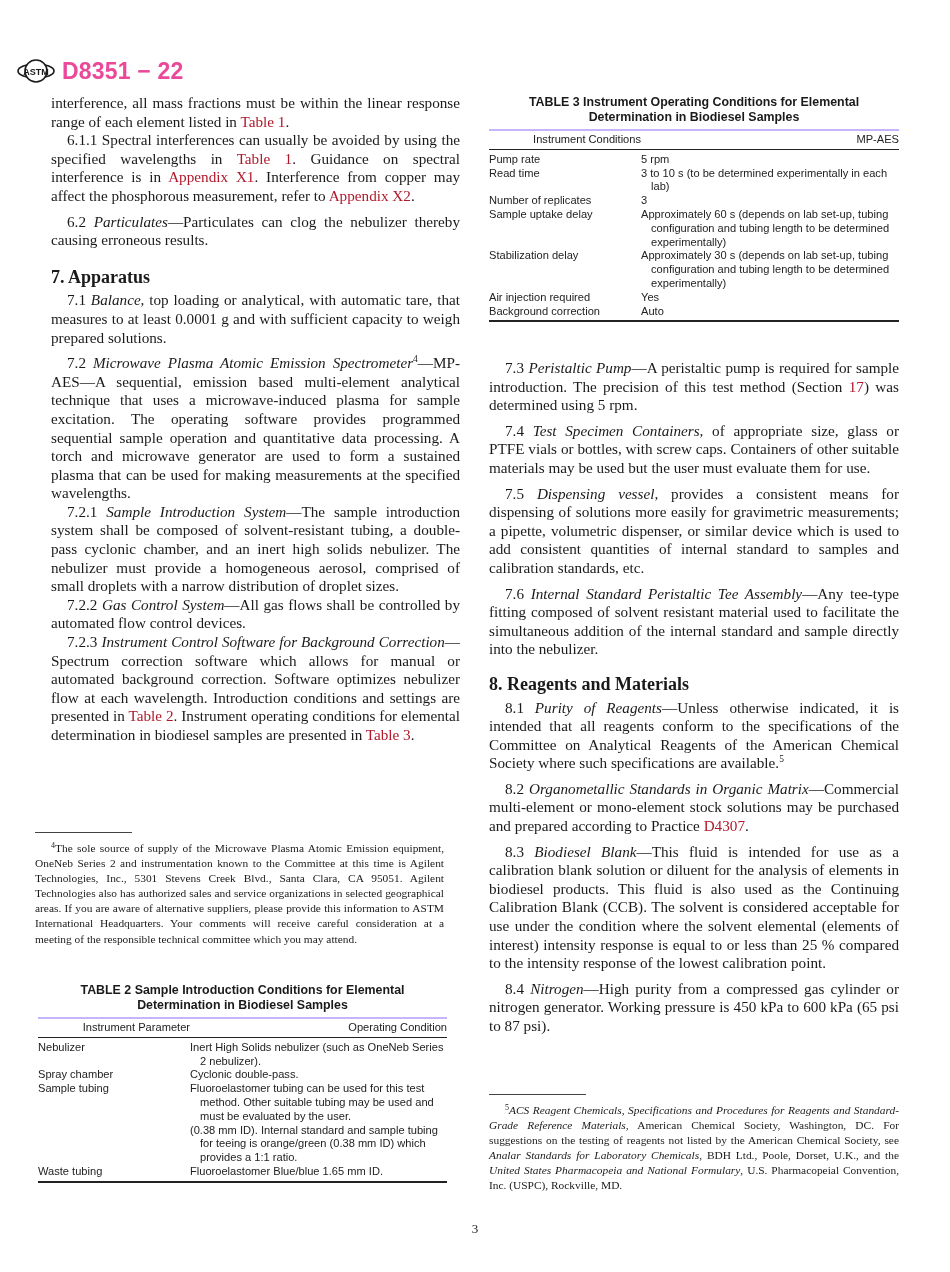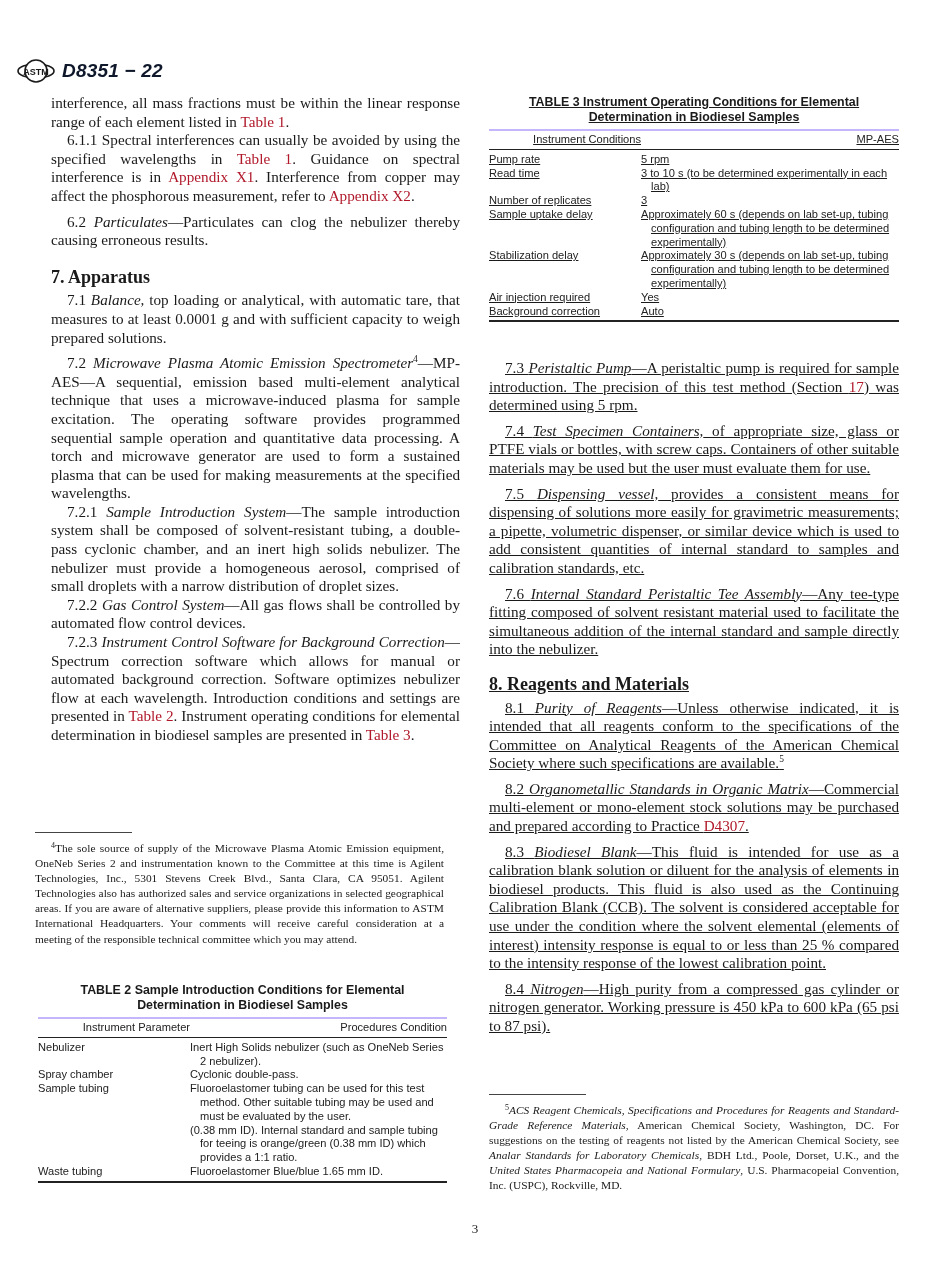--- a/index.html
+++ b/index.html
@@ -1,24 +1,24 @@
 <!DOCTYPE html>
 <html><head>
 <meta charset="utf-8">
 <style>
   html, body { margin: 0; padding: 0; background: #ffffff; }
   body { width: 950px; height: 1272px; position: relative; overflow: hidden; color: #1a1a1a; }
   .page { position: absolute; left: 0; top: 0; width: 950px; height: 1272px; }
   .header { position: absolute; top: 54px; left: 16px; width: 950px; height: 34px; display: flex; justify-content: flex-start; align-items: center; }
   .header .logo { width: 40px; height: 32px; margin-right: 6px; }
-  .header .doc-id { font-family: "Liberation Sans", sans-serif; font-weight: bold; font-size: 19px; color: #0f172a; letter-spacing: 0.2px; font-style: italic; }
+  .header .doc-id { font-family: "Liberation Sans", sans-serif; font-weight: bold; font-size: 23px; color: #ec4899; letter-spacing: 0.2px; }
 
   .col { position: absolute; font-family: "Liberation Serif", serif; font-size: 15.2px; line-height: 18.6px; text-align: justify; }
   .col-left { left: 51px; top: 94px; width: 409px; }
-  .col-right { left: 489px; width: 410px; text-decoration: underline; }
+  .col-right { left: 489px; width: 410px; }
 
   p { margin: 0; }
   .indent { text-indent: 16px; }
   .gap { margin-top: 7px; }
   .link { color: #b0182a; }
   i { font-style: italic; }
   sup { font-size: 9.5px; line-height: 0; vertical-align: 6px; }
 
   .section-heading { font-weight: bold; font-size: 18px; margin: 0; }
 
@@ -79,21 +79,21 @@
   <div class="col" style="left:38px; top:983px; width:409px; text-align:left;">
     <div class="tbl-title">TABLE 2 Sample Introduction Conditions for Elemental Determination in Biodiesel Samples</div>
     <table class="spec" style="margin-top:4px;">
       <colgroup>
           <col style="width:152px">
           <col>
         </colgroup>
       <thead>
         <tr>
           <th>Instrument Parameter</th>
-          <th>Procedures Condition</th>
+          <th>Operating Condition</th>
         </tr>
       </thead>
       <tbody>
         <tr>
           <td>Nebulizer</td>
           <td>
               <span class="hang">Inert High Solids nebulizer (such as OneNeb Series 2 nebulizer).</span>
             </td>
         </tr>
         <tr>

